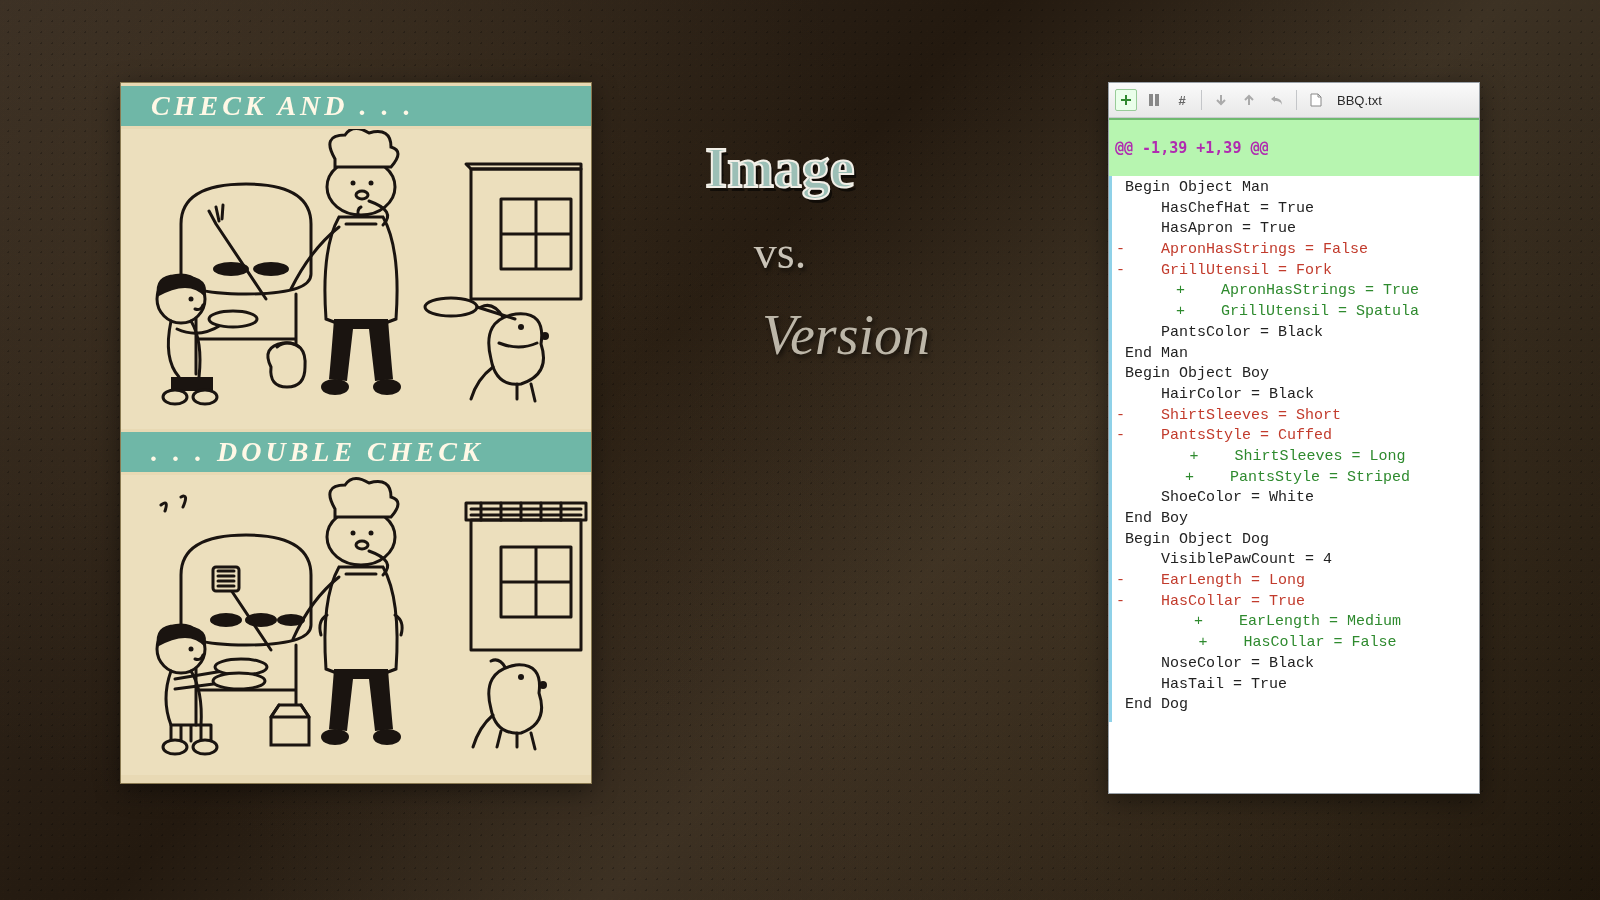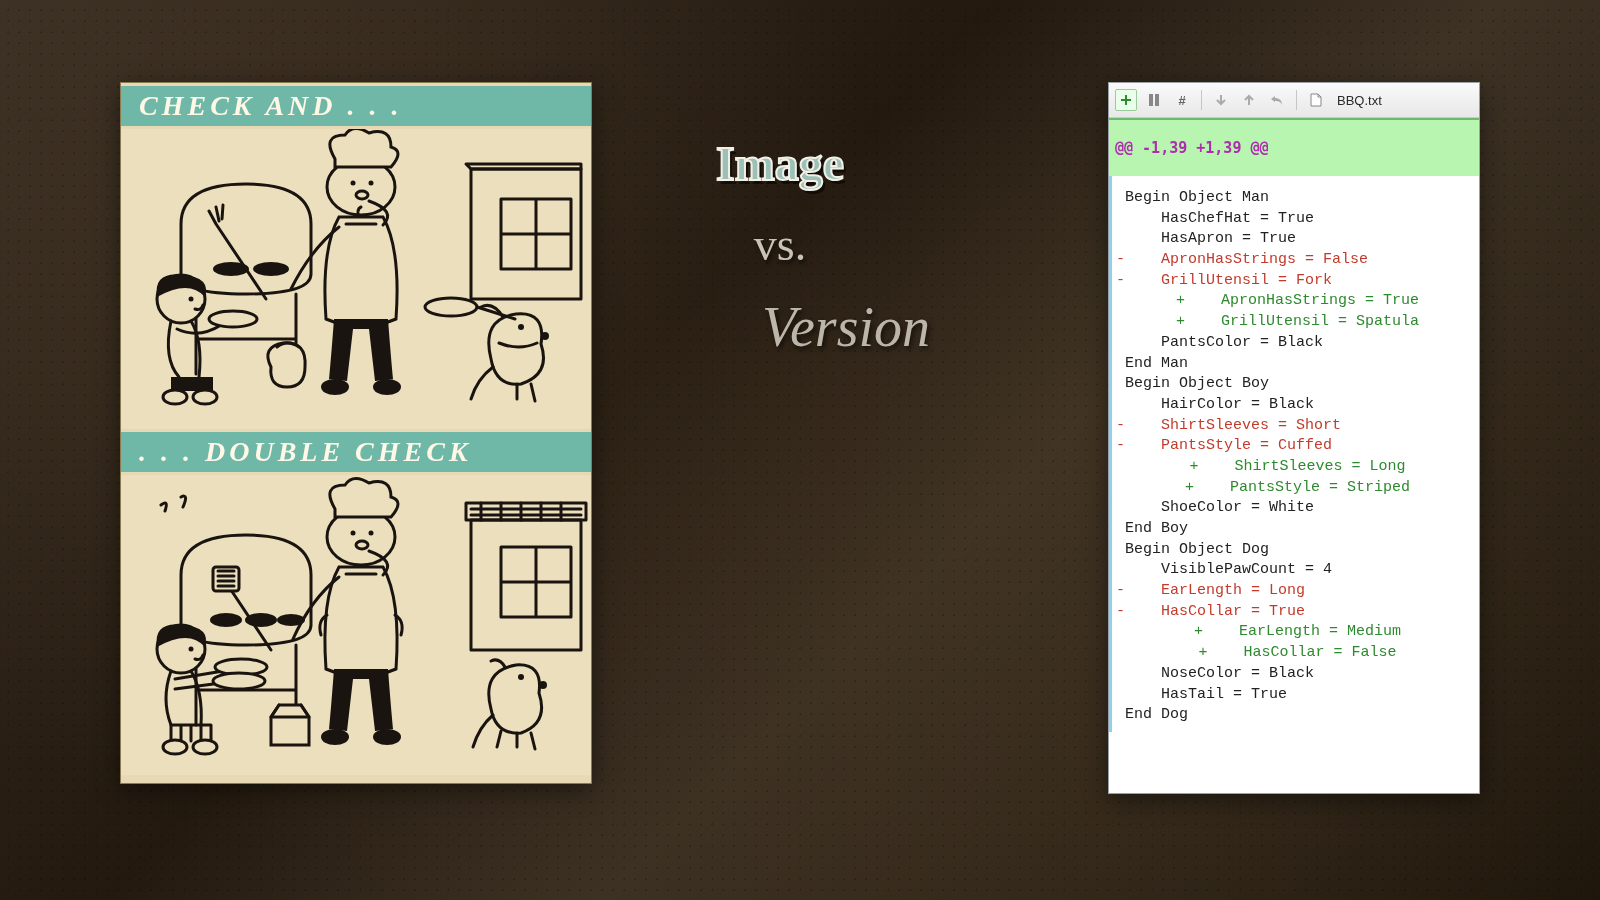--- a/index.html
+++ b/index.html
@@ -43,21 +43,21 @@
     box-shadow: 0 6px 24px rgba(0,0,0,.45);
   }
   .comic .band {
     background: #6fb7a7;
     color: #fff8e6;
     font-family: Georgia, serif;
     font-style: italic;
     font-weight: bold;
     letter-spacing: 4px;
     font-size: 28px;
-    padding: 4px 18px;
+    padding: 4px 30px;
     border-top: 3px solid #e8d9b4;
     border-bottom: 3px solid #e8d9b4;
   }
   .comic .panel {
     position: relative;
     height: 300px;
     background: #ecdfbd;
     overflow: hidden;
   }
   .comic svg { width:100%; height:100%; display:block; }
@@ -70,21 +70,21 @@
     position:absolute;
     left: 630px;
     top: 120px;
     width: 300px;
     text-align:center;
     color:#d7d2c8;
   }
   .bigOutline {
     font-family: Georgia, serif;
     font-weight: 900;
-    font-size: 48px;
+    font-size: 56px;
     color:#9cbfb6;
     -webkit-text-stroke: 2px #f2efe7;
     text-shadow: 3px 4px 0 rgba(0,0,0,.55);
     line-height: 1;
     margin: 20px 0 10px;
   }
   .vs {
     font-size: 46px;
     color:#c9c3b7;
     text-shadow: 2px 3px 4px rgba(0,0,0,.6);
@@ -152,21 +152,21 @@
     color:#b02bb0;
     font-family: Consolas, monospace;
     font-size:15px;
     padding:19px 6px;
     font-weight:bold;
   }
   .code {
     font-family: Consolas, "Courier New", monospace;
     font-size: 15px;
     line-height: 1.38;
-    padding: 12px 0 6px;
+    padding: 2px 0 6px;
     white-space: pre;
     border-left: 3px solid #8fd1e8;
   }
   .ln { padding-left:4px; color:#222; }
   .del { color:#c23b2c; }
   .add { color:#2e8a2e;text-align:center; }
 </style>
 </head>
 <body>
 

